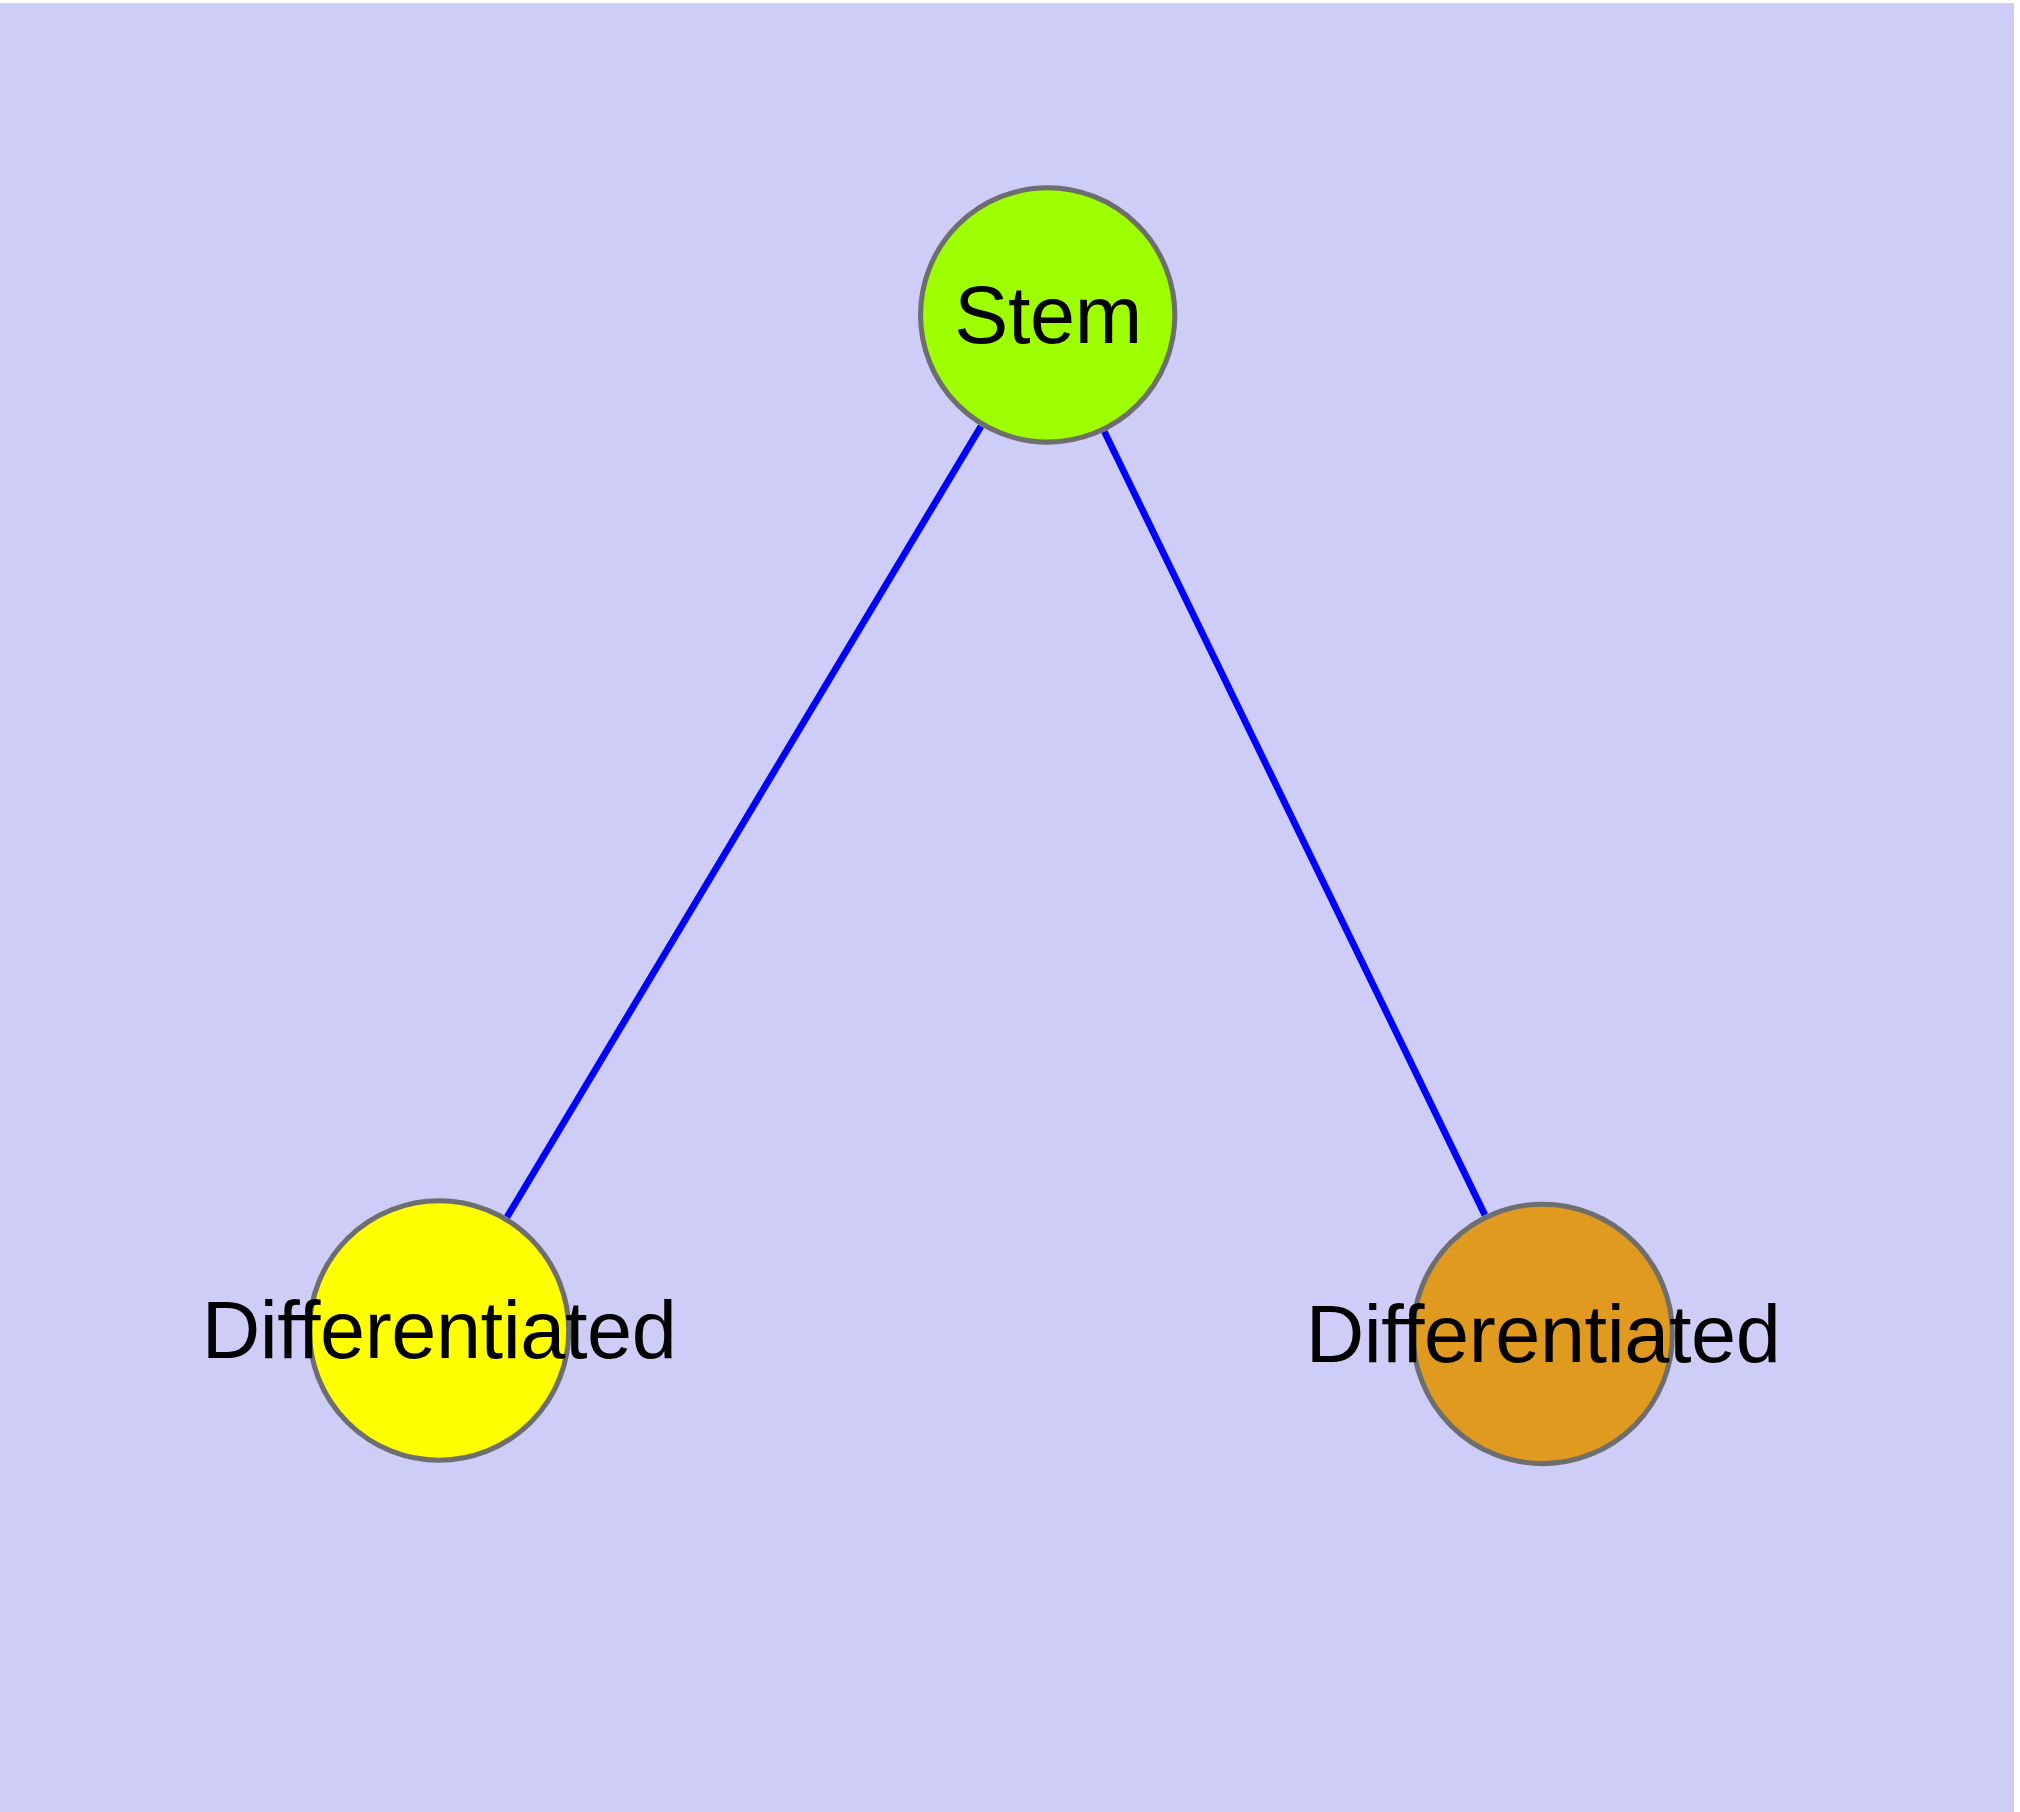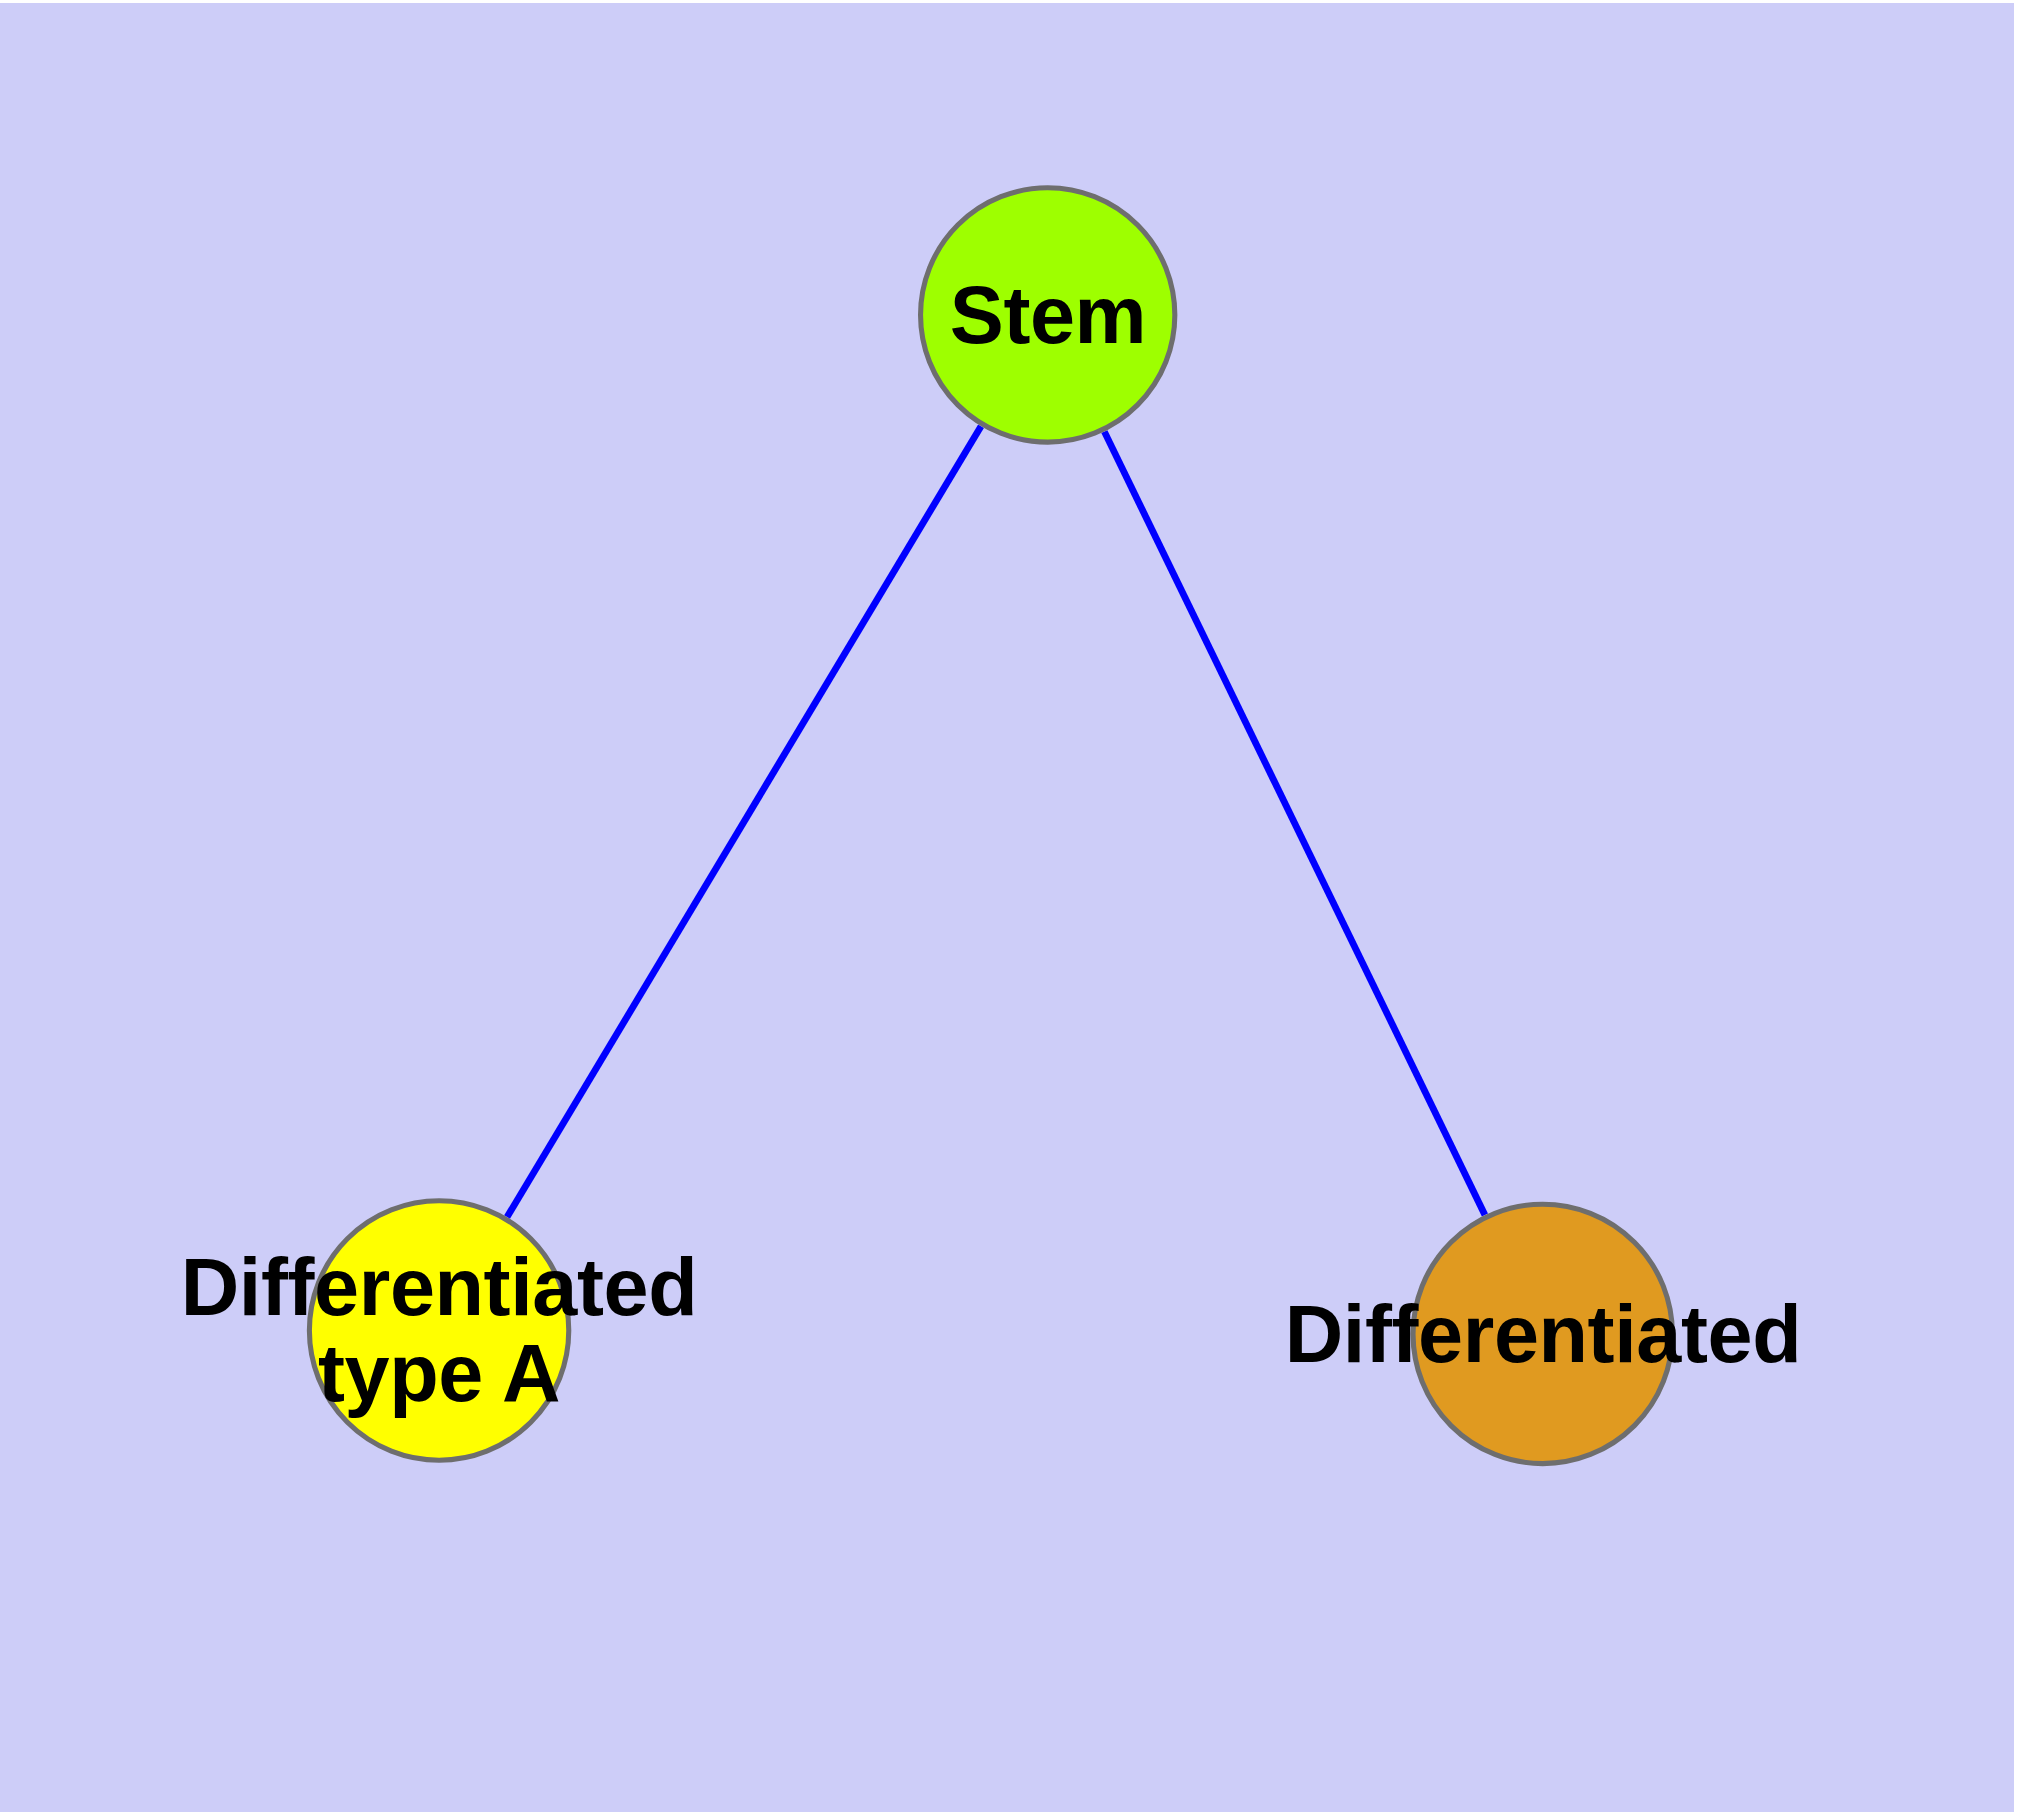--- a/index.html
+++ b/index.html
@@ -29,21 +29,21 @@
     left: 0;
     top: 0;
     width: 100%;
     height: 100%;
     display: block;
   }
   .node-label {
     position: absolute;
     text-align: center;
     color: #000000;
-    font-weight: bold;
+    font-weight: normal;
     font-size: 81px;
     line-height: 86px;
     letter-spacing: -0.4px;
     white-space: pre;
     transform: translate(-50%, -50%);
     pointer-events: none;
     -webkit-font-smoothing: antialiased;
   }
   .node-label.single {
     line-height: 81px;
@@ -62,19 +62,19 @@
         </g>
       <g id="nodes-layer">
           <circle cx="1236" cy="368" r="150" fill="#9eff00" stroke="#6e6e6e" stroke-width="6"></circle>
           <circle cx="518" cy="1566" r="153" fill="#ffff00" stroke="#6e6e6e" stroke-width="6"></circle>
           <circle cx="1820" cy="1570" r="153" fill="#e09a20" stroke="#6e6e6e" stroke-width="6"></circle>
         </g>
     </svg>
 
     <div id="labels-layer">
         <div class="node-label single" style="left: 1048px; top: 312px; font-size: 81px; color: rgb(0, 0, 0);"><div>Stem</div></div>
-        <div class="node-label" style="left: 439px; top: 1327px; font-size: 81px; color: rgb(0, 0, 0);"><div>Differentiated</div><div>type A</div></div>
+        <div class="node-label" style="left: 439px; top: 1327px; font-size: 81px; color: rgb(0, 0, 0);"><div>Differentiated</div></div>
         <div class="node-label" style="left: 1543px; top: 1331px; font-size: 81px; color: rgb(0, 0, 0);"><div>Differentiated</div></div>
       </div>
 
   </div>
 </div>
 
 
 </body></html>

